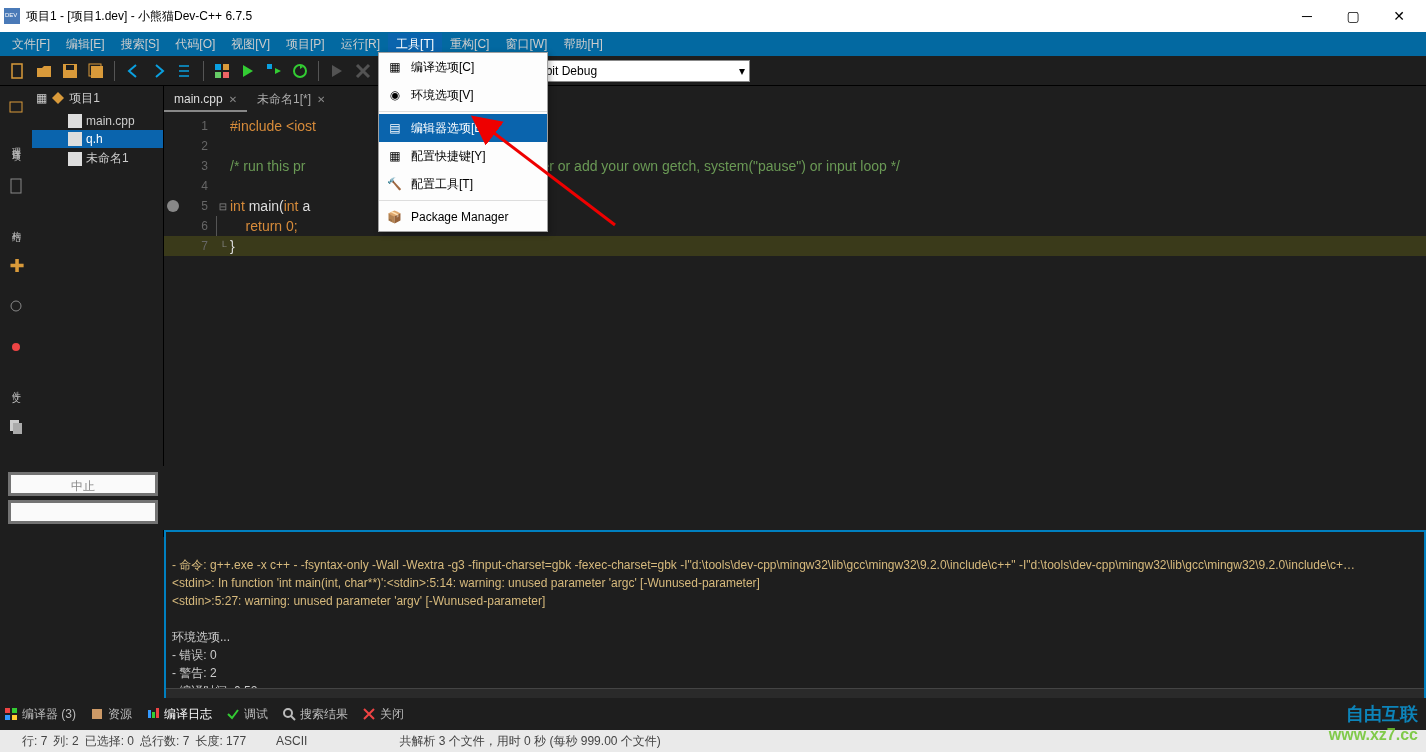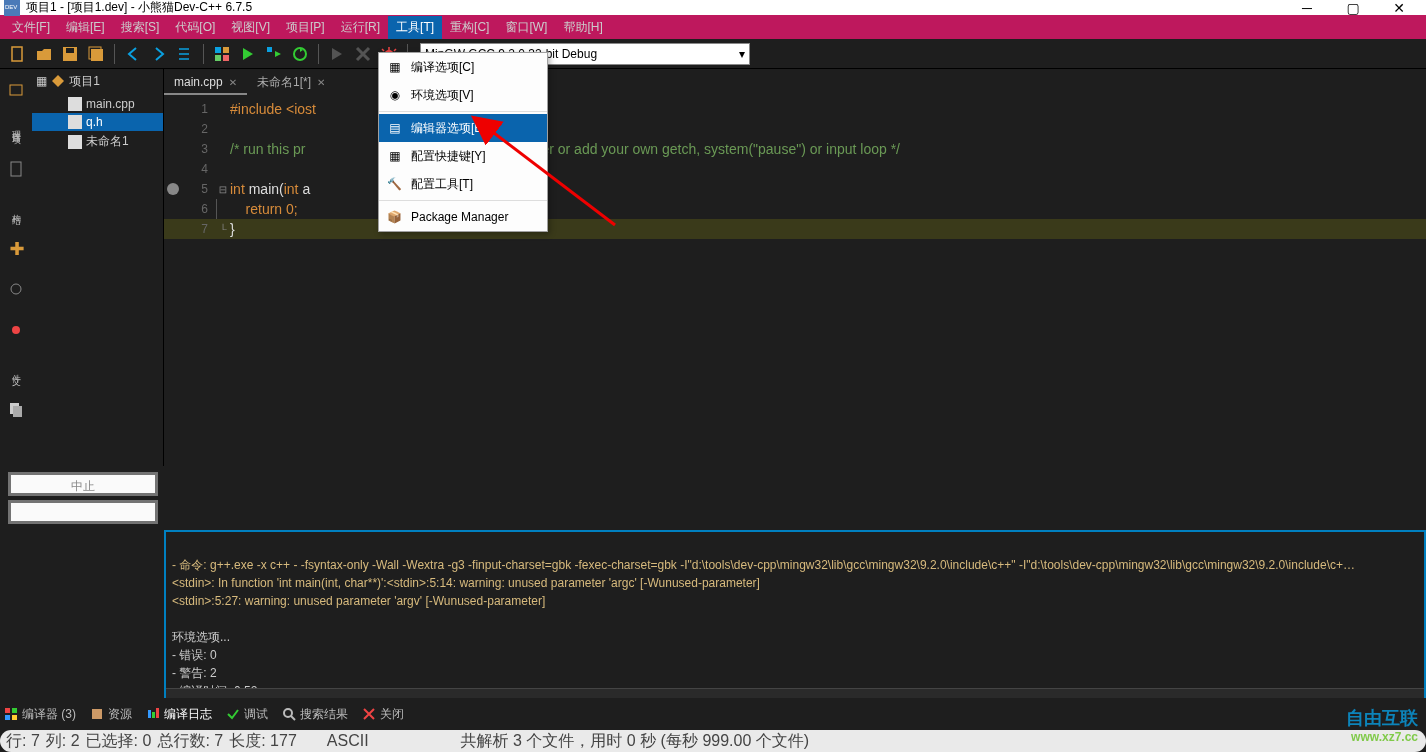--- a/index.html
+++ b/index.html
@@ -1,23 +1,23 @@
 <!DOCTYPE html>
 <html><head>
 <meta charset="utf-8">
 <style>
 * { margin:0; padding:0; box-sizing:border-box; font-family:"Microsoft YaHei","SimSun",sans-serif; }
 body { background:#1e1e1e; width:1426px; height:752px; overflow:hidden; position:relative; color:#ccc; font-size:12px; }
-.titlebar { height:15px; background:#fff; display:flex; align-items:center; padding:0 4px; color:#000; }
+.titlebar { height:32px; background:#fff; display:flex; align-items:center; padding:0 4px; color:#000; }
 .titlebar .app-icon { width:16px; height:16px; background:#4a7ab8; margin-right:6px; position:relative; }
 .titlebar .app-icon::after { content:"DEV"; font-size:6px; color:#fff; position:absolute; top:4px; left:1px; }
 .titlebar .title { flex:1; font-size:12px; }
 .titlebar .winbtns { display:flex; }
 .titlebar .winbtn { width:46px; height:28px; display:flex; align-items:center; justify-content:center; font-size:14px; }
-.menubar { height:24px; background:#be185d; display:flex; align-items:center; padding:4px 4px; }
+.menubar { height:24px; background:#0369a1; display:flex; align-items:center; padding:4px 4px; }
 .menubar .mi { padding:3px 8px; color:#ccc; font-size:12px; white-space:nowrap; }
 .menubar .mi.active { background:#0a64ad; color:#fff; }
 .toolbar { height:30px; background:#1e1e1e; display:flex; align-items:center; padding:0 6px; gap:2px; border-bottom:1px solid #000; }
 .tool-btn { width:24px; height:24px; display:flex; align-items:center; justify-content:center; border:1px solid transparent; }
 .tool-sep { width:1px; height:20px; background:#555; margin:0 4px; }
 .compiler-select { height:22px; background:#fff; border:1px solid #888; width:330px; margin-left:6px; display:flex; align-items:center; padding:0 4px; color:#000; font-size:12px; justify-content:space-between; }
 .main { display:flex; height:calc(100% - 28px - 24px - 30px - 175px - 22px - 22px); }
 .sidebar { width:32px; background:#1e1e1e; display:flex; flex-direction:column; align-items:center; gap:8px; padding-top:4px; }
 .side-icon { width:24px; height:32px; display:flex; flex-direction:column; align-items:center; justify-content:center; font-size:9px; color:#bbb; writing-mode:vertical-rl; text-orientation:upright; letter-spacing:-2px; }
 .project-panel { width:132px; background:#1e1e1e; border-right:1px solid #000; }
@@ -50,24 +50,24 @@
 .stop-btn-col { width:162px; background:#1e1e1e; display:flex; flex-direction:column; gap:4px; padding:6px; position:absolute; left:2px; bottom:222px; }
 .stop-btn { height:24px; background:#fafafa; border:3px solid #737373; text-align:center; line-height:22px; color:#888; font-size:12px; }
 .output-pane { position:absolute; left:164px; right:0; bottom:46px; height:176px; background:#1e1e1e; border:2px solid #0080c0; overflow:hidden; font-size:12px; }
 .output-content { padding:6px; color:#ccc; font-family:"Microsoft YaHei",monospace; line-height:1.5; white-space:pre-wrap; }
 .yellow-txt { color:#d7ba7d; }
 .output-scroll { position:absolute; bottom:0; left:0; right:0; height:16px; background:#2a2a2a; border-top:1px solid #444; }
 .tabs-bottom { position:absolute; bottom:22px; left:0; right:0; height:32px; background:#1e1e1e; display:flex; align-items:center; padding:0 4px; gap:14px; }
 .btab { display:flex; align-items:center; gap:4px; color:#bbb; font-size:12px; }
 .btab .bico { width:14px; height:14px; }
 .btab.active { color:#fff; }
-.statusbar { position:absolute; bottom:0; left:0; right:0; height:22px; background:#eaeaea; color:#444; display:flex; align-items:center; font-size:16px; padding:0 6px; gap:6px;border-radius:11px; }
+.statusbar { position:absolute; bottom:0; left:0; right:0; height:22px; background:#eaeaea; color:#444; display:flex; align-items:center; font-size:12px; padding:0 22px; gap:6px; }
 .arrow-annot { position:absolute; top:85px; left:455px; z-index:200; pointer-events:none; }
 .watermark { position:absolute; right:8px; bottom:8px; text-align:right; font-size:18px; font-weight:bold; color:#0a96d6; opacity:.85; }
-.watermark .sub { font-size:12px; color:#6ec52f; }
+.watermark .sub { font-size:16px; color:#6ec52f; }
 </style>
 </head>
 <body>
 
 <div class="titlebar">
   <div class="app-icon"></div>
   <div class="title">项目1 - [项目1.dev] - 小熊猫Dev-C++ 6.7.5</div>
   <div class="winbtns">
     <div class="winbtn">─</div>
     <div class="winbtn">▢</div>

